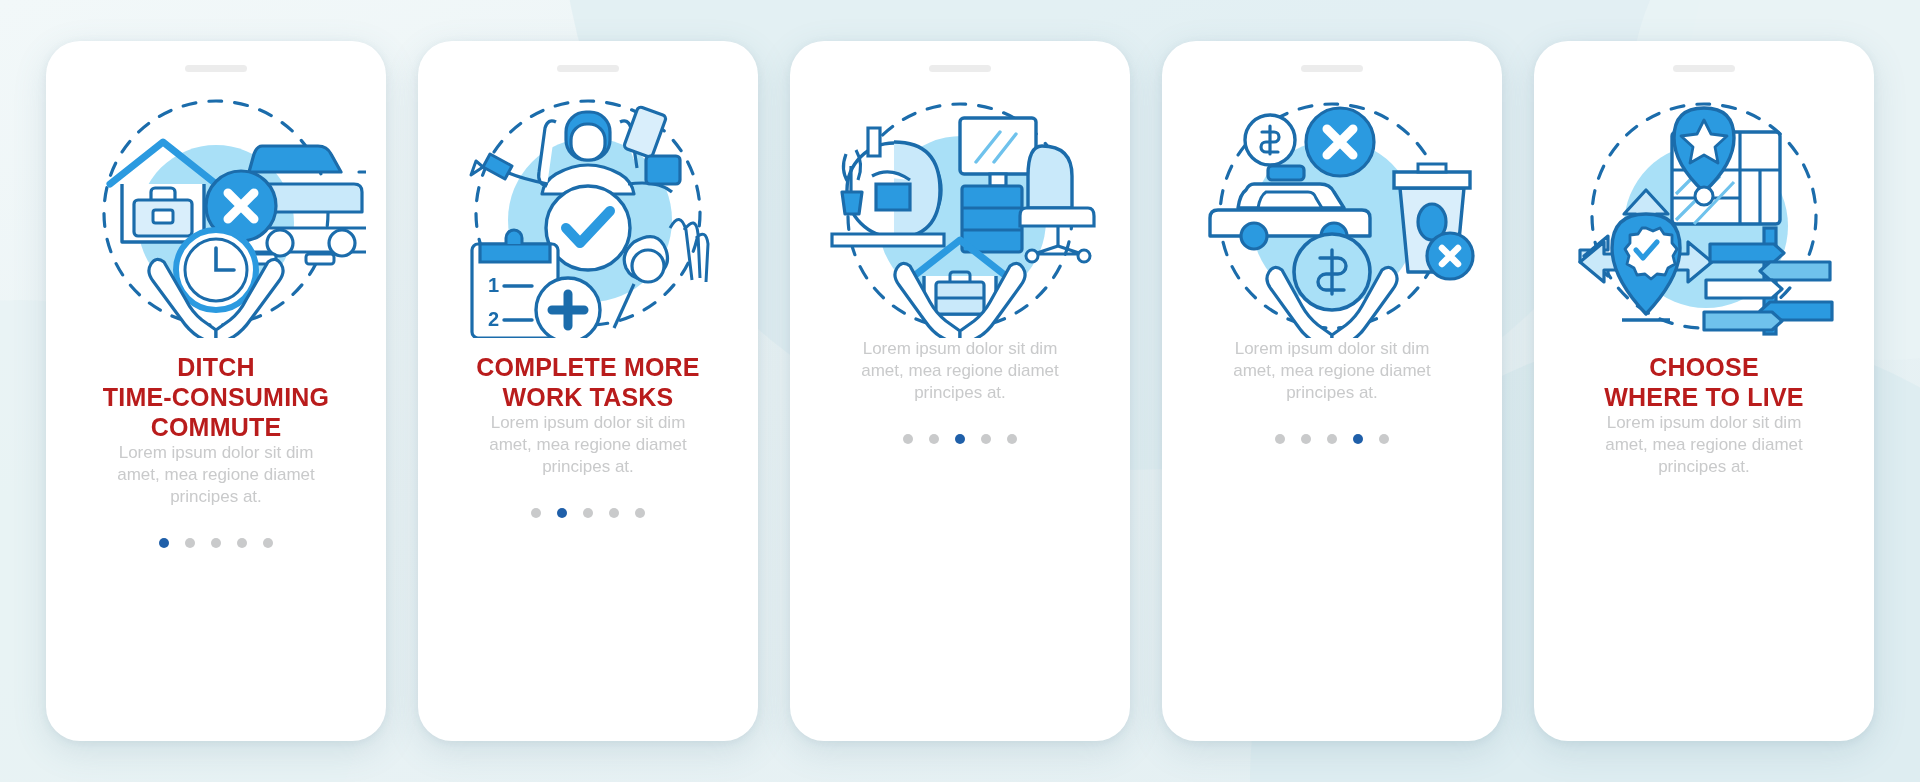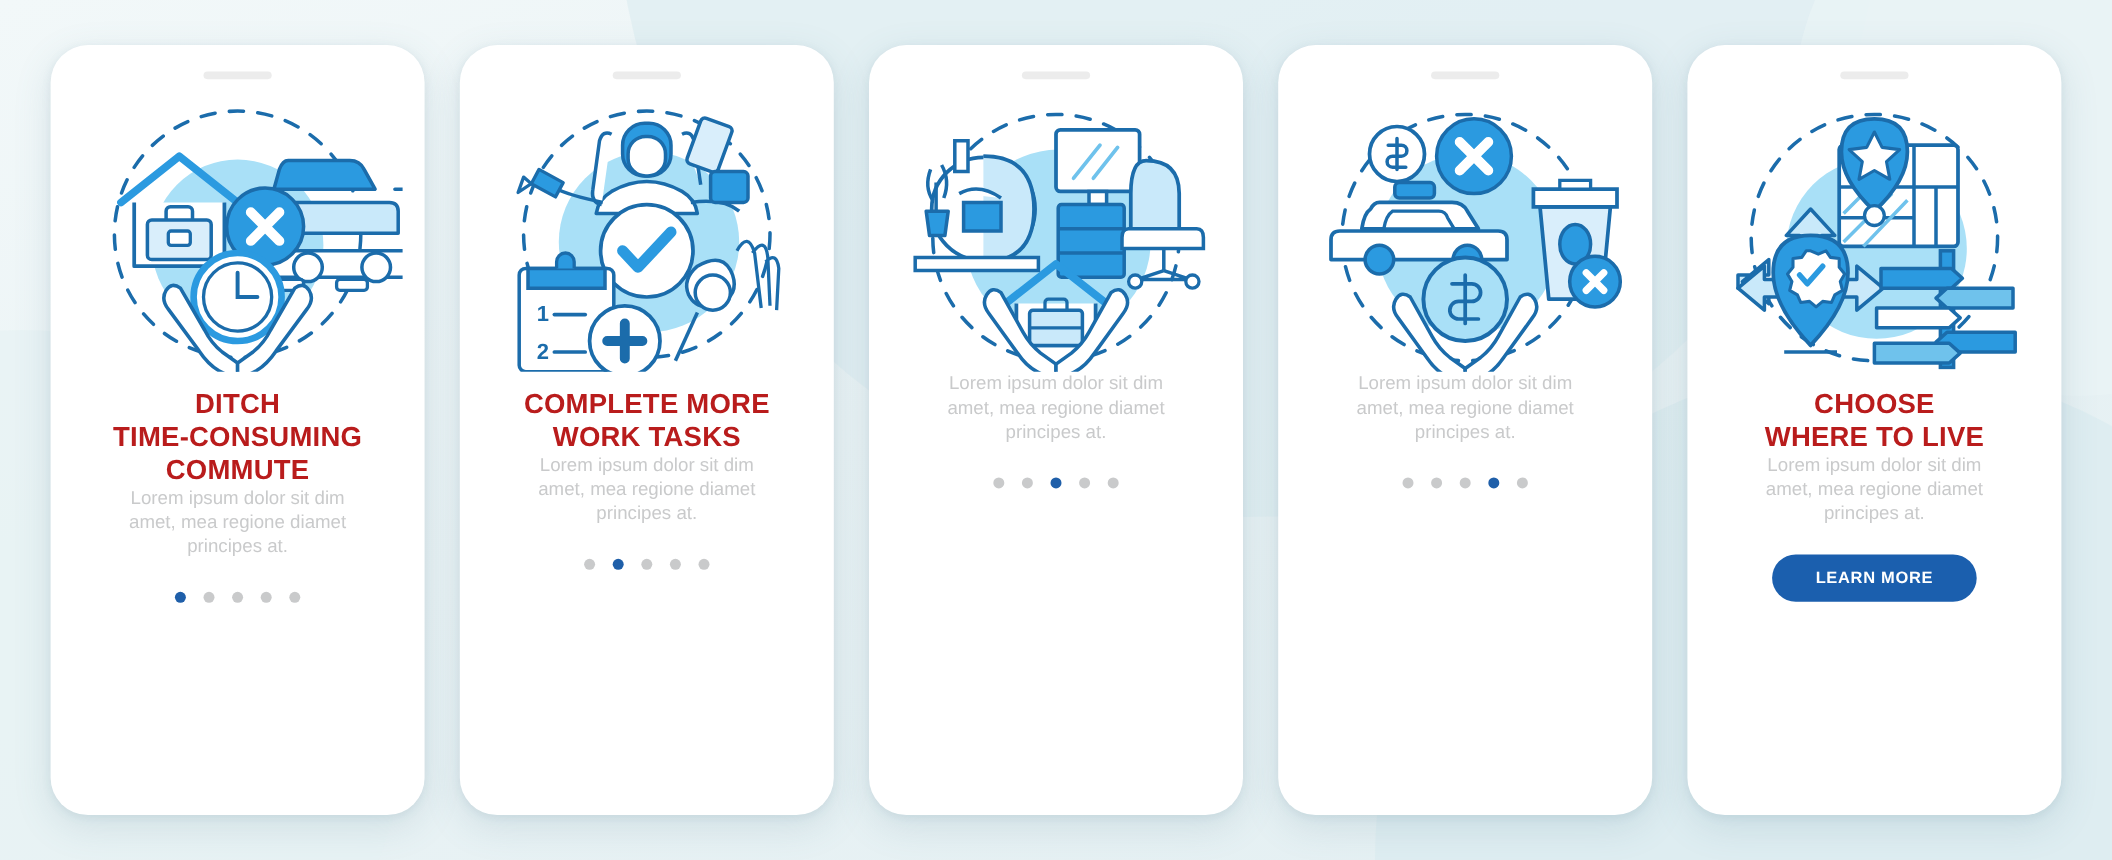--- a/index.html
+++ b/index.html
@@ -371,16 +371,15 @@
     <path d="M278 214 h-62 l-10 9 l10 9 h62z" fill="#2b9ae0" stroke="#1b6cab" stroke-width="3.2" stroke-linejoin="round"></path>
     <path d="M150 224 h68 l10 9 l-10 9 h-68z" fill="#6fc2ec" stroke="#1b6cab" stroke-width="3.2" stroke-linejoin="round"></path>
   </g>
 </svg>
       <div class="title">CHOOSE
 WHERE TO LIVE</div>
       <div class="bodyzone">
         <div class="body">Lorem ipsum dolor sit dim
 amet, mea regione diamet
 principes at.</div>
-        <button class="learn">LEARN MORE</button>
       </div>
     </div>
   </div>
 
 </body></html>

